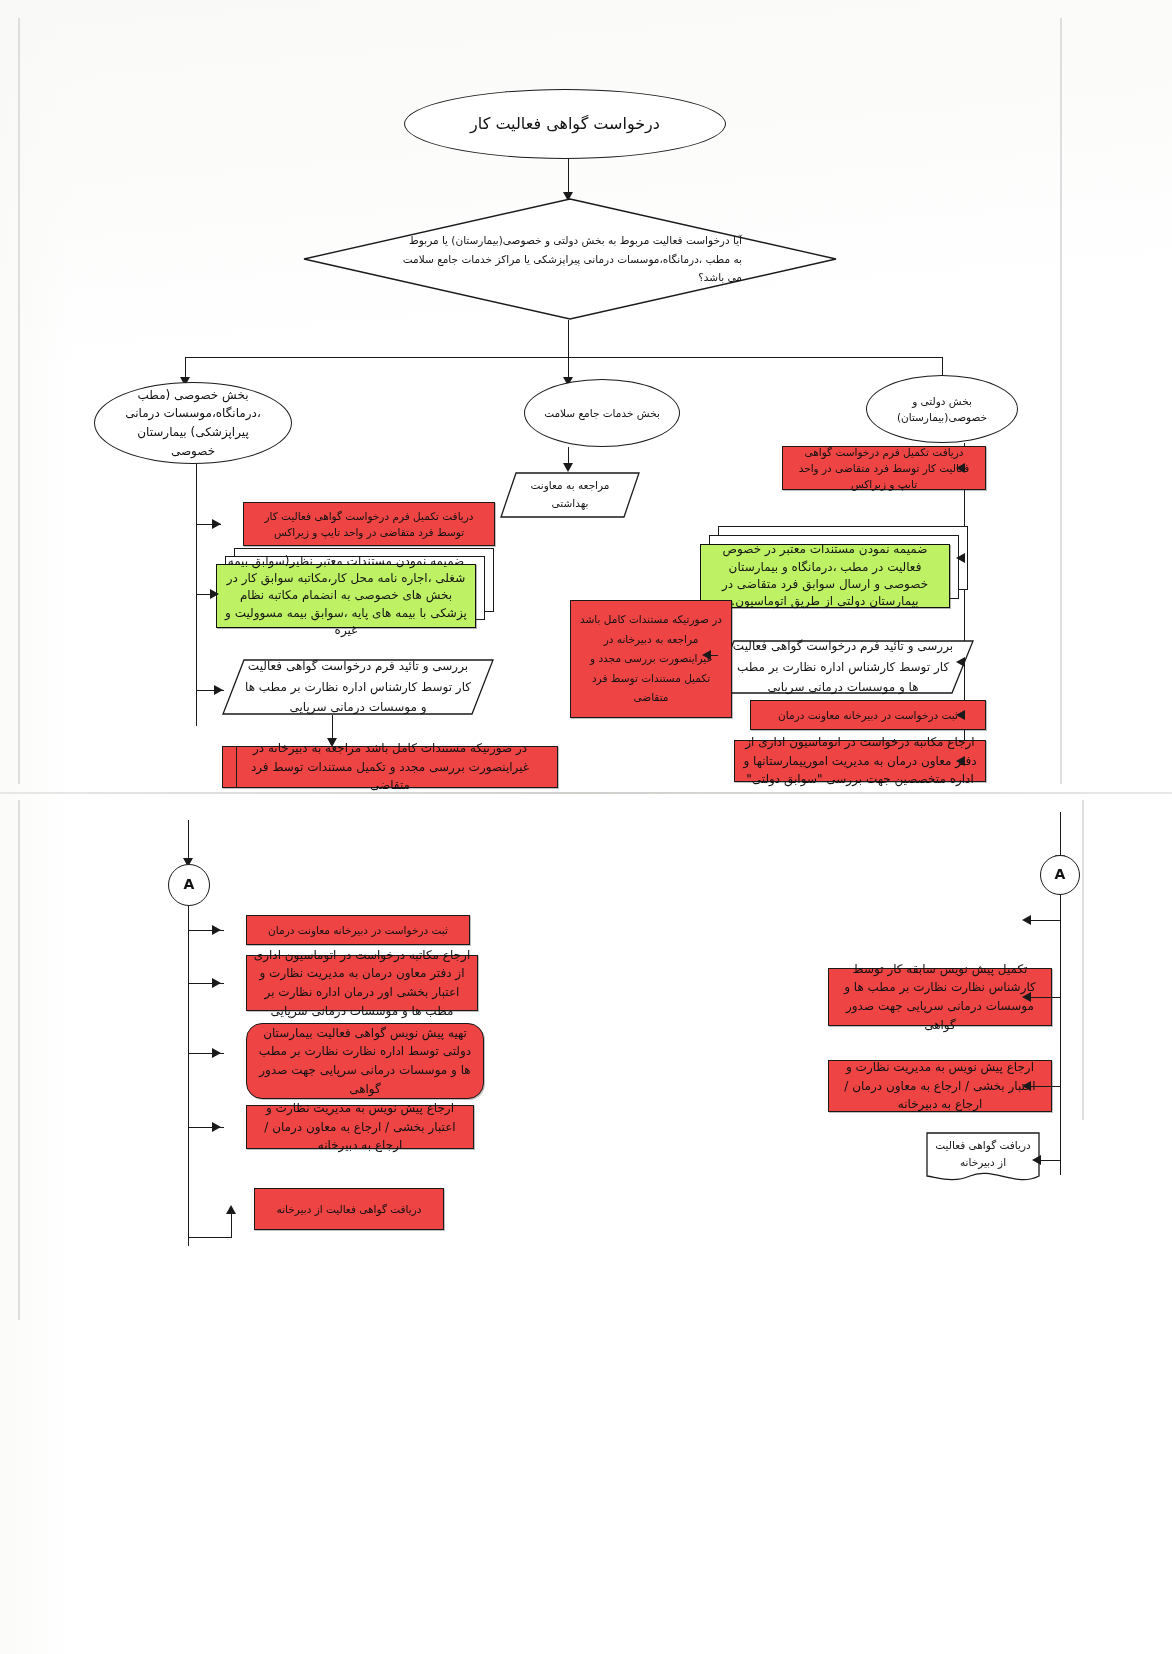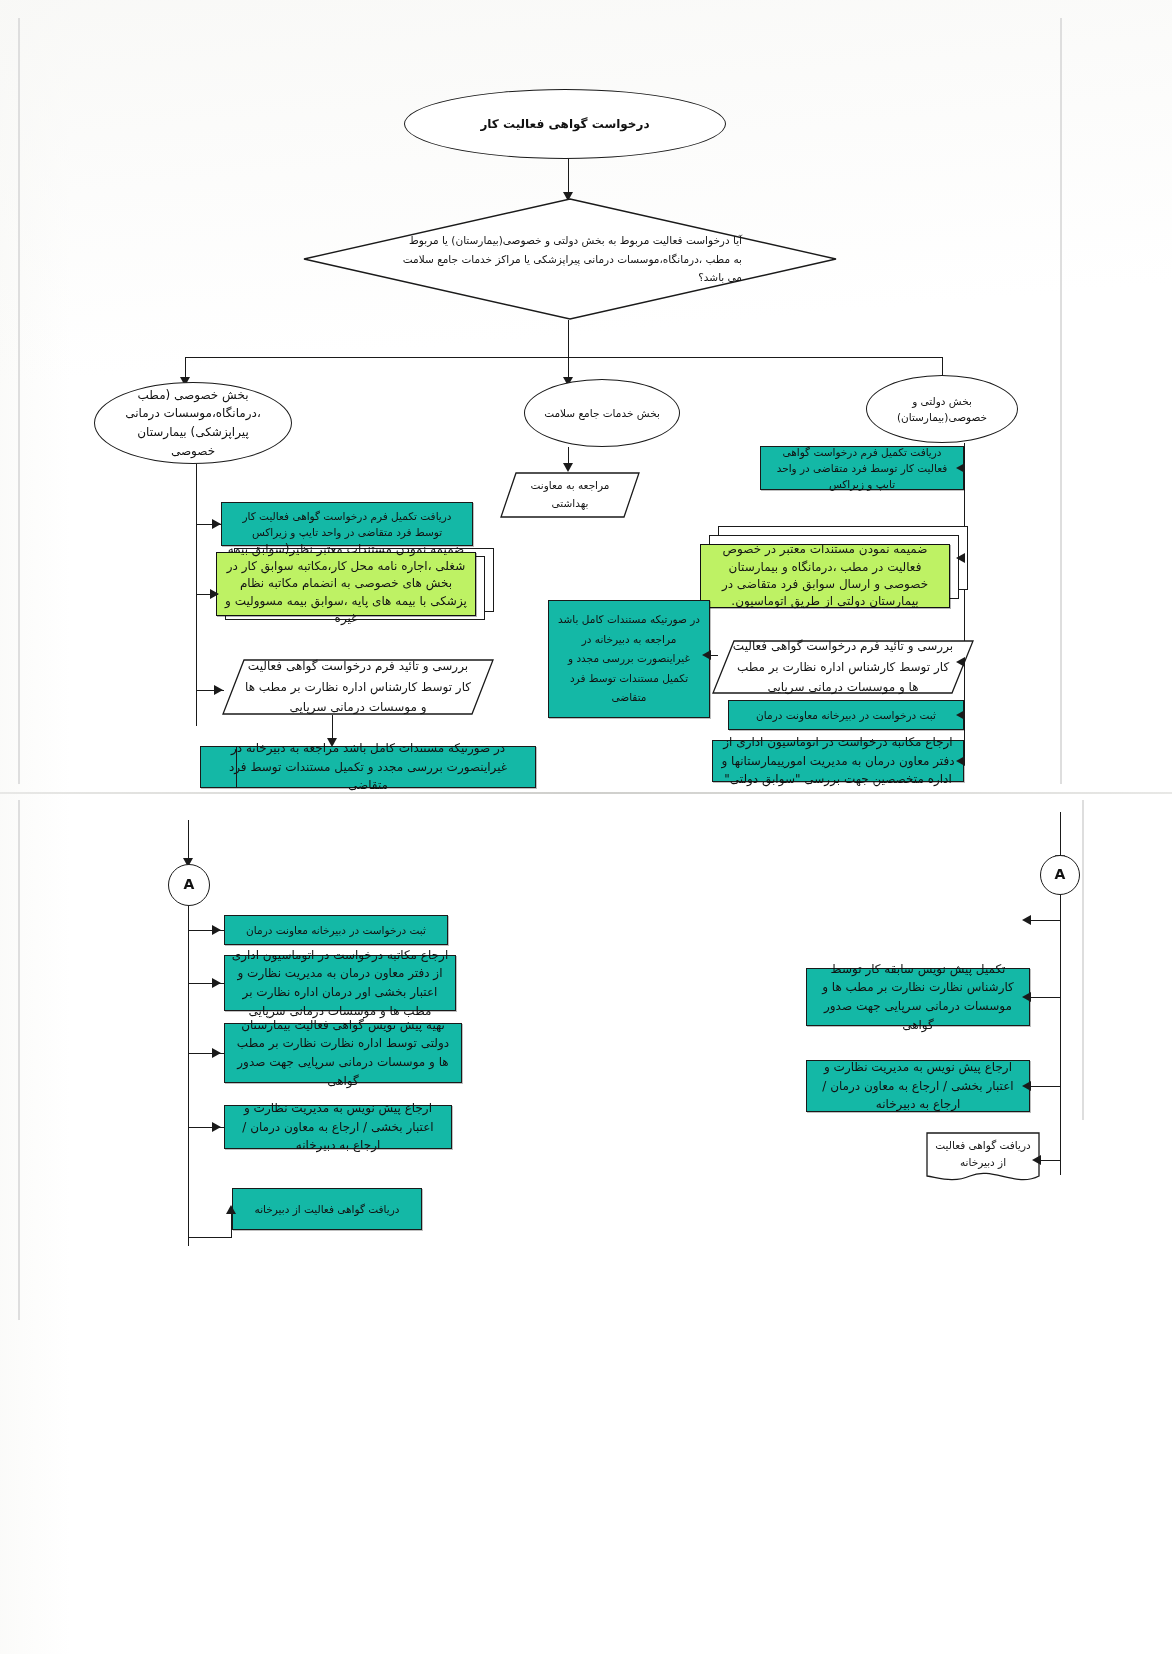--- a/index.html
+++ b/index.html
@@ -23,22 +23,23 @@
   
   .node{
     position:absolute;box-sizing:border-box;
     display:flex;align-items:center;justify-content:center;
     text-align:center;line-height:1.55;
     color:#111;
   }
   .node .txt{display:block;padding:2px 6px;width:100%;}
 
   .box{
-    border:1.3px solid #1a1a1a;background:#14b8a6;
+    border:1.3px solid #1a1a1a;background:#ef4444;
     box-shadow:1px 1px 0 rgba(0,0,0,.25);
+    margin-left:22px;
   }
   .ellipse{
     border:1.4px solid #1a1a1a;border-radius:50%;background:#fff;
   }
   .circle{
     border:1.5px solid #1a1a1a;border-radius:50%;background:#fff;
     font-size:14px;font-weight:bold;
   }
   .diamond-wrap{position:absolute;}
   .diamond-wrap svg{position:absolute;left:0;top:0;overflow:visible;}
@@ -80,21 +81,21 @@
   .arr.left{border-top:5px solid transparent;border-bottom:5px solid transparent;border-right:9px solid #1a1a1a;}
   .arr.right{border-top:5px solid transparent;border-bottom:5px solid transparent;border-left:9px solid #1a1a1a;}
 
   
   .seam{position:absolute;left:0;width:1172px;height:2px;background:linear-gradient(to right,#e8e8e6,#cfcfcc,#e8e8e6);}
   .edge-v{position:absolute;width:1.5px;background:#dedede;}
 
   
   .t10{font-size:12px;}
   .t11{font-size:10.5px;}
-  .t16{font-size:12px;font-weight:bold;}
+  .t16{font-size:16px;font-weight:normal;}
 </style>
 </head>
 <body>
 
 <div id="scan-tint"></div>
 
 <div class="sheet">
 
   <div class="node ellipse t16" style="left:404px;top:89px;width:322px;height:70px;">
     <span class="txt">درخواست گواهی فعالیت کار</span>
@@ -146,21 +147,21 @@
 
   <div class="node box t11" style="left:221px;top:502px;width:252px;height:44px;">
     <span class="txt">دریافت تکمیل فرم درخواست گواهی فعالیت کار توسط فرد متقاضی  در واحد تایپ  و زیراکس</span>
   </div>
   <div class="ln h" style="left:196px;top:524px;width:25px;"></div>
   <div class="arr right" style="left:212px;top:519px;"></div>
 
   <div class="stack" style="left:216px;top:548px;width:276px;height:80px;">
     <div class="layer" style="left:18px;top:0;width:258px;height:62px;"></div>
     <div class="layer" style="left:9px;top:8px;width:258px;height:62px;"></div>
-    <div class="front t10" style="left:0;top:4px;width:258px;height:62px;">
+    <div class="front t10" style="left:0;top:16px;width:258px;height:62px;">
       <span class="txt" style="padding:0 8px;line-height:1.45;">ضمیمه نمودن مستندات معتبر نظیر(سوابق بیمه شغلی ،اجاره نامه محل کار،مکاتبه سوابق کار در بخش های خصوصی به انضمام مکاتبه نظام پزشکی با بیمه های پایه ،سوابق بیمه مسوولیت و غیره</span>
     </div>
   </div>
   <div class="ln h" style="left:196px;top:594px;width:22px;"></div>
   <div class="arr right" style="left:210px;top:589px;"></div>
 
   <div class="para-wrap" style="left:222px;top:659px;width:272px;height:56px;">
     <svg width="272" height="56" viewBox="0 0 272 56" aria-hidden="true">
       <polygon points="22,1 271,1 250,55 1,55" fill="#fff" stroke="#1a1a1a" stroke-width="1.3"></polygon>
     </svg>
@@ -234,21 +235,21 @@
   </div>
   <div class="ln h" style="left:188px;top:930px;width:36px;"></div>
   <div class="arr right" style="left:212px;top:925px;"></div>
 
   <div class="node box t10" style="left:224px;top:955px;width:232px;height:56px;">
     <span class="txt" style="padding:0 6px;">ارجاع مکاتبه درخواست در اتوماسیون اداری از دفتر معاون درمان به مدیریت نظارت و اعتبار بخشی اور درمان  اداره نظارت بر مطب ها و موسسات درمانی سرپایی</span>
   </div>
   <div class="ln h" style="left:188px;top:983px;width:36px;"></div>
   <div class="arr right" style="left:212px;top:978px;"></div>
 
-  <div class="node box t10" style="left:224px;top:1023px;width:238px;height:60px;">
+  <div class="node box t10" style="left:224px;top:1023px;width:238px;height:76px;border-radius:16px;">
     <span class="txt" style="padding:0 6px;">تهیه پیش نویس گواهی فعالیت بیمارستان دولتی توسط اداره نظارت نظارت بر مطب ها و موسسات درمانی سرپایی جهت صدور گواهی</span>
   </div>
   <div class="ln h" style="left:188px;top:1053px;width:36px;"></div>
   <div class="arr right" style="left:212px;top:1048px;"></div>
 
   <div class="node box t10" style="left:224px;top:1105px;width:228px;height:44px;">
     <span class="txt" style="padding:0 6px;">ارجاع پیش نویس به مدیریت نظارت و اعتبار بخشی / ارجاع به معاون درمان / ارجاع به دبیرخانه</span>
   </div>
   <div class="ln h" style="left:188px;top:1127px;width:36px;"></div>
   <div class="arr right" style="left:212px;top:1122px;"></div>

